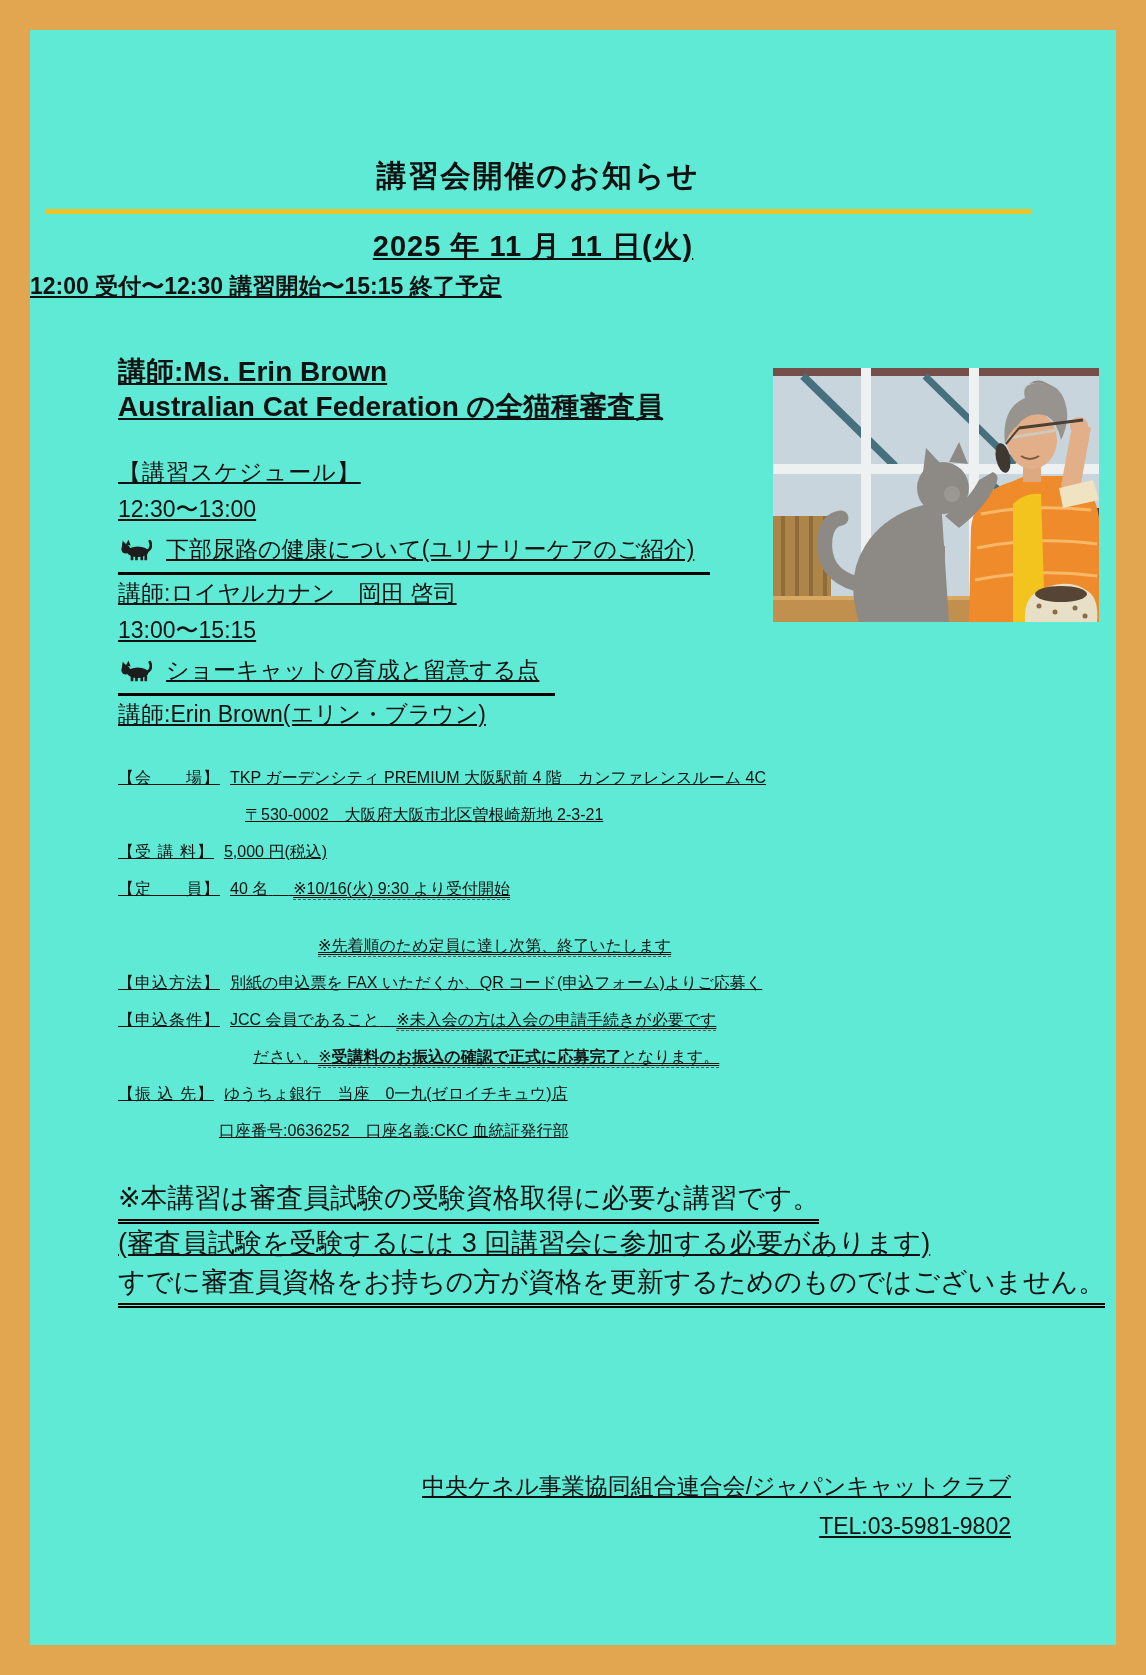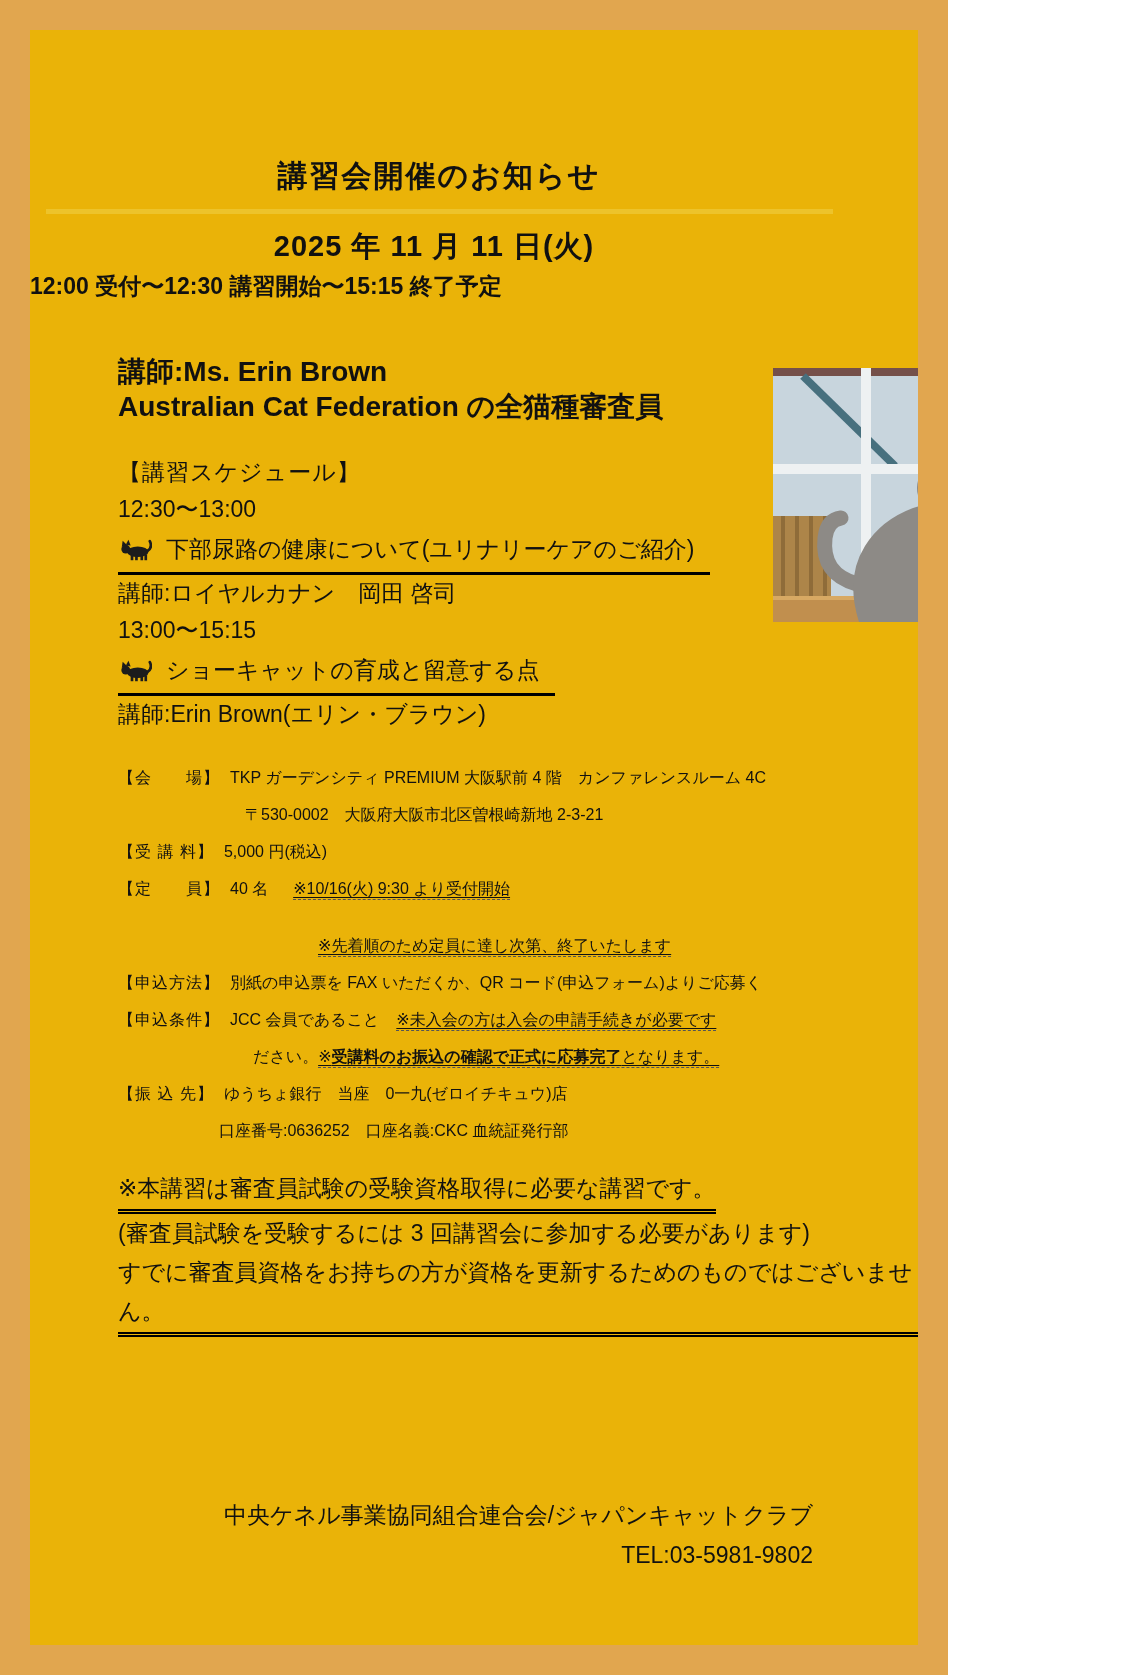--- a/index.html
+++ b/index.html
@@ -1,21 +1,22 @@
 <!DOCTYPE html>
 <html lang="ja"><head>
 <meta charset="utf-8">
 <style>
   html,body { margin:0; padding:0; background:#ffffff; }
   .page {
-    width:948px; height:1675px; box-sizing:border-box;
+    width:1146px; height:1675px; box-sizing:border-box;
     border:30px solid #e1a64f;
-    background:#eab308; position:relative; overflow:hidden;
+    background:#5eead4; position:relative; overflow:hidden;
     font-family:"Liberation Sans","DejaVu Sans",sans-serif;
     color:#111111;
+    text-decoration:underline;
   }
   .title-wrap { margin-top:126px; text-align:center; padding-right:70px; }
   .doc-title { display:inline-block; margin:0; font-size:30px; font-weight:bold; letter-spacing:2px; }
   .rule { height:5px; margin:12px 85px 0 16px; background:#edc32b; }
   .date-line { margin-top:13px; text-align:center; padding-right:80px; font-size:29px; font-weight:bold; letter-spacing:1px; }
   .time-line { margin-top:4px; text-align:left; padding-right:80px; font-size:23px; font-weight:bold; }
 
   .lect-block { margin:52px 0 0 88px; font-size:28px; font-weight:bold; line-height:35px; }
 
   .photo {
@@ -45,21 +46,21 @@
     text-underline-offset:3px;
     border-bottom:1px dashed #555;
     padding-bottom:2px;
   }
   .u-double {
     display:inline-block;
     border-bottom:5px double #000;
     padding-bottom:1px;
   }
 
-  .notes { margin:20px 0 0 88px; font-size:23px; line-height:39px; }
+  .notes { margin:30px 0 0 88px; font-size:27px; line-height:39px; }
 
   .footer { margin-top:158px; text-align:right; padding-right:105px; font-size:23px; line-height:40px;padding-left:32px; }
 
   b { font-weight:bold; }
 </style>
 </head>
 <body>
 
 <div class="page">
 

